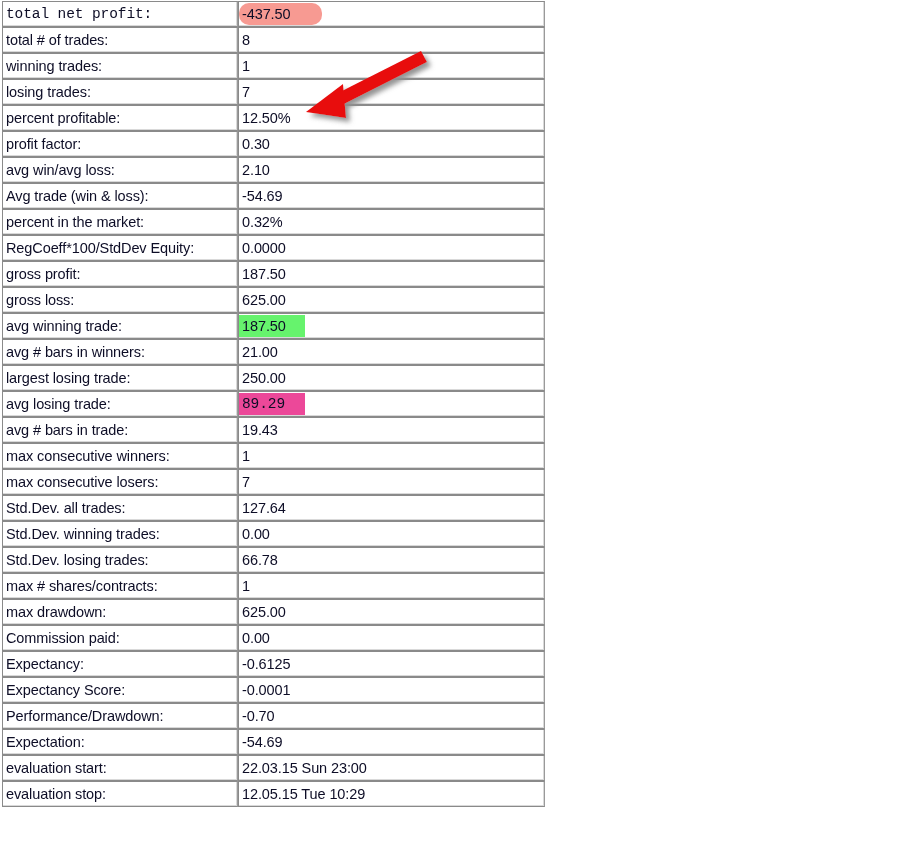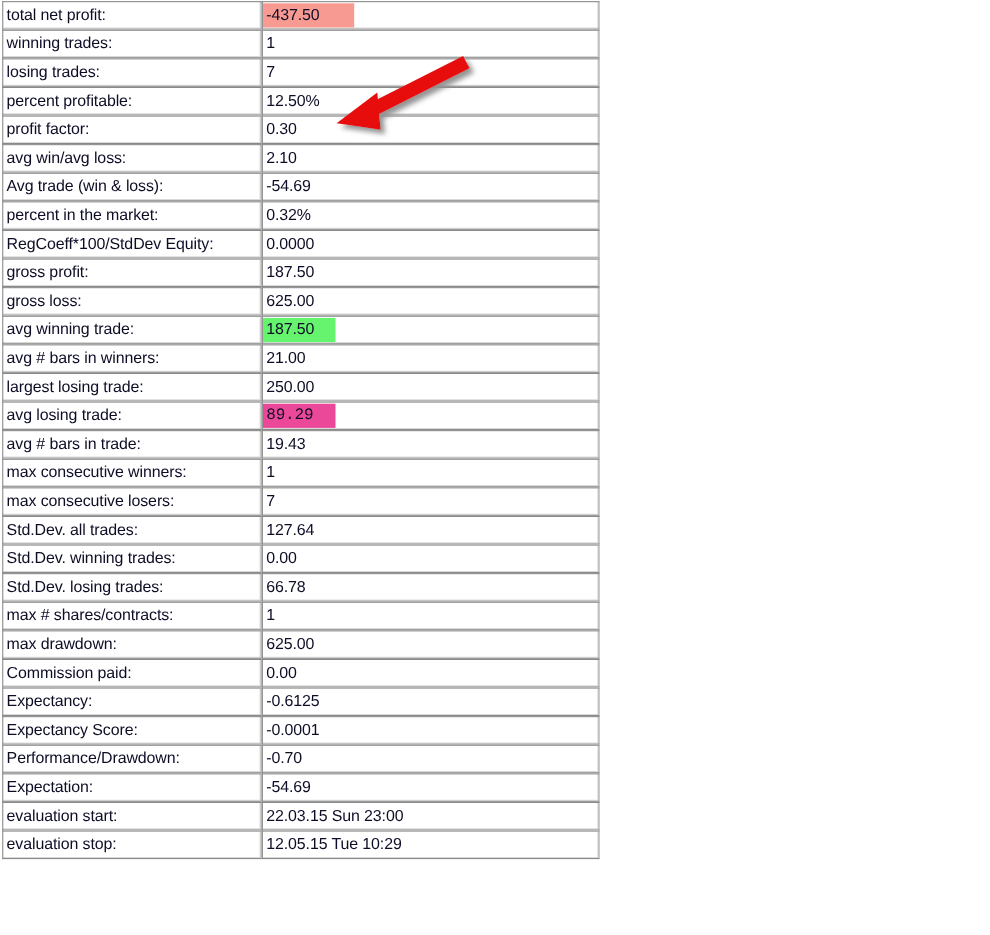--- a/index.html
+++ b/index.html
@@ -57,24 +57,26 @@
     padding: 0 2px 0 3px;
     font-size: 14.5px;
     line-height: 22px;
     color: #0d0d26;
     letter-spacing: -0.1px;
   }
 
   
   td.hl-red {
     background: #f79a92;
+    font-family: Liberation Mono, monospace;
   }
   td.value-cell .cell-text.hl-red-fill {
     background: #f79a92;
     min-width: 78px;
+    border-radius: 10px;
   }
   td.value-cell .cell-text.hl-red-fill-sm {
     background: #ec4899;
     min-width: 61px;
     font-family: Liberation Mono, monospace;
   }
   td.value-cell .cell-text.hl-green-fill {
     background: #66f36d;
     min-width: 61px;
   }
@@ -92,20 +94,24 @@
 </head>
 <body>
 
 <div id="report-wrap">
 
   <table class="stats-table">
     <tbody>
         <tr>
           <td class="label-cell hl-red"><span class="cell-text">total net profit:</span></td>
           <td class="value-cell"><span class="cell-text hl-red-fill">-437.50</span></td>
+        </tr>
+        <tr>
+          <td class="label-cell"><span class="cell-text">total # of trades:</span></td>
+          <td class="value-cell"><span class="cell-text">8</span></td>
         </tr>
         <tr>
           <td class="label-cell"><span class="cell-text">winning trades:</span></td>
           <td class="value-cell"><span class="cell-text">1</span></td>
         </tr>
         <tr>
           <td class="label-cell"><span class="cell-text">losing trades:</span></td>
           <td class="value-cell"><span class="cell-text">7</span></td>
         </tr>
         <tr>

